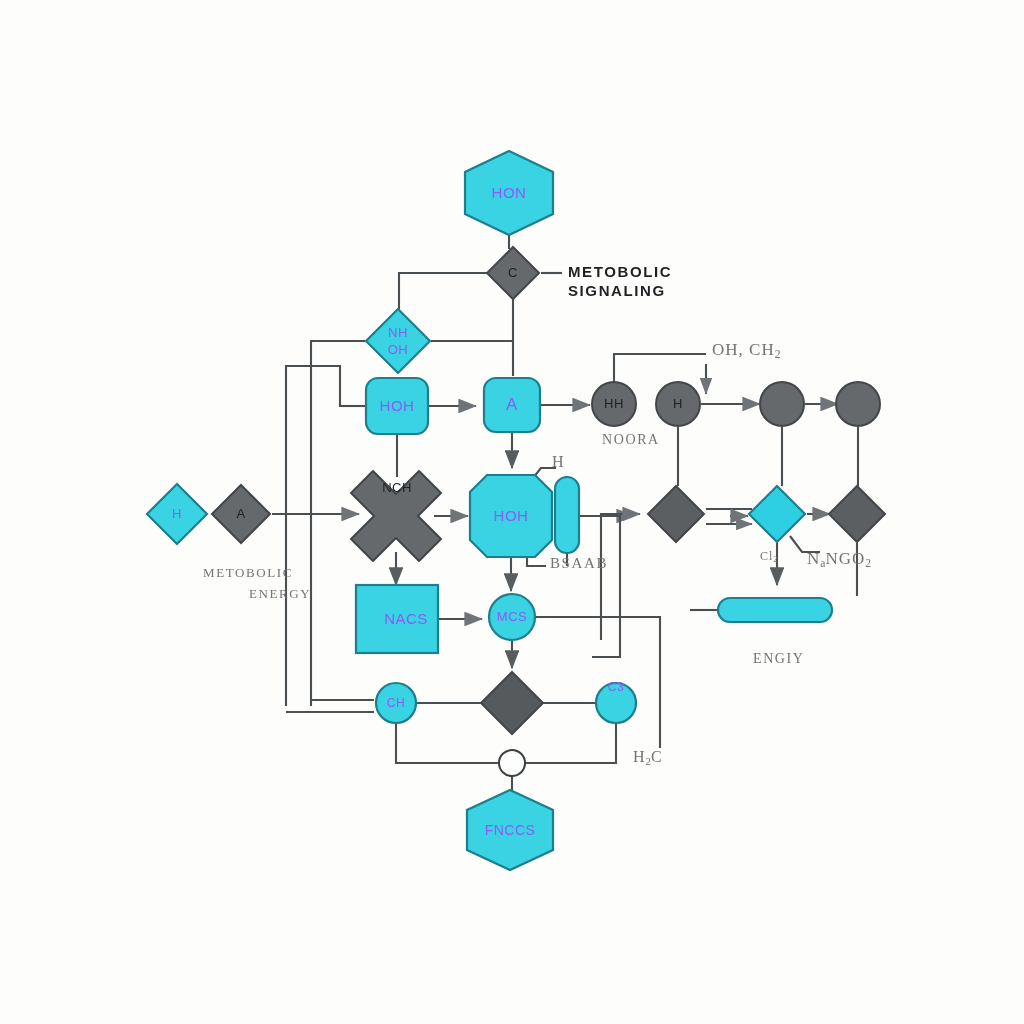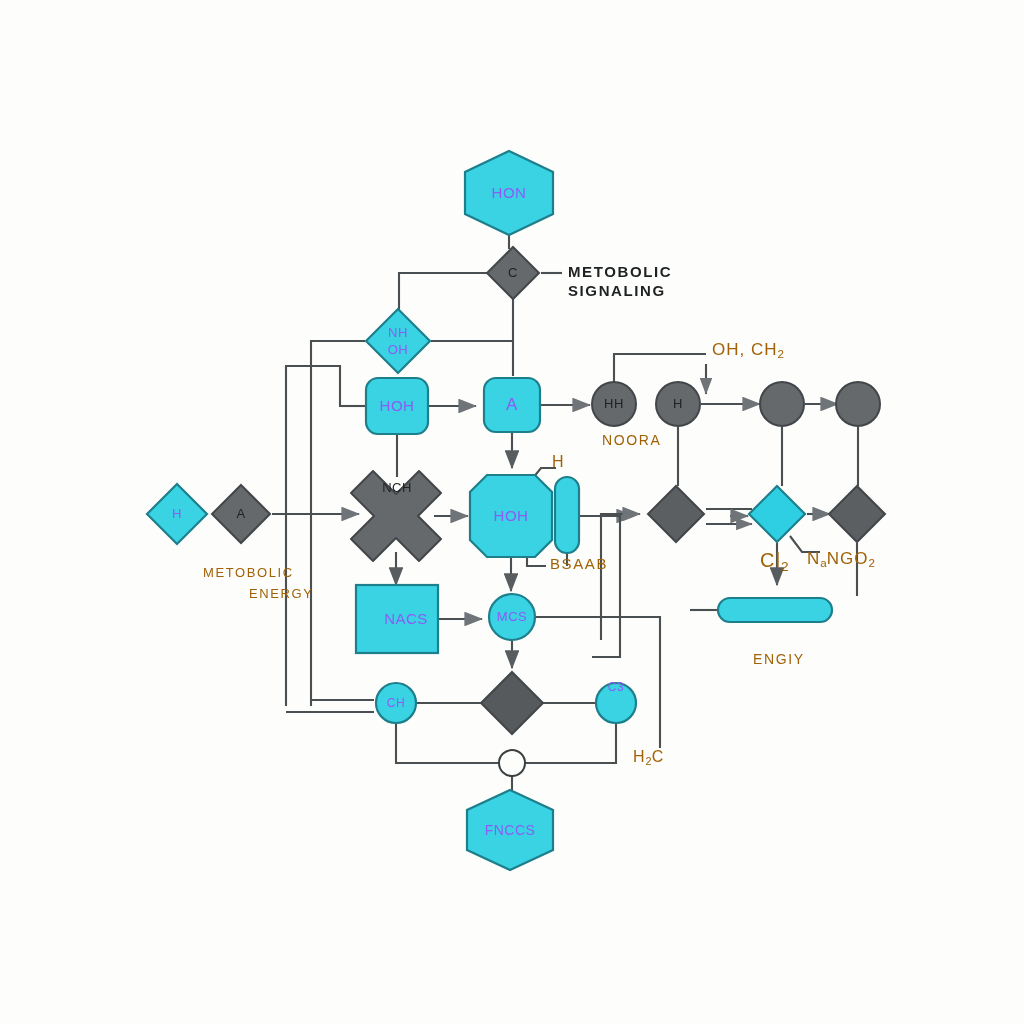--- a/index.html
+++ b/index.html
@@ -32,22 +32,22 @@
     font-family: "Liberation Sans", sans-serif;
     letter-spacing: 0.5px;
     pointer-events: none;
     white-space: nowrap;
   }
   .node-label.on-gray {
     color: #1e2224;
   }
   .ext-label {
     position: absolute;
-    color: #a16207;
-    font-family: Liberation Sans, sans-serif;
+    color: #737373;
+    font-family: Liberation Serif, serif;
     letter-spacing: 1px;
     white-space: nowrap;
   }
   .ext-label.caps {
     letter-spacing: 1.6px;
   }
   .ext-label sub {
     font-size: 0.68em;
     vertical-align: -0.28em;
     letter-spacing: 0;
@@ -262,21 +262,21 @@
 
   <div class="ext-label" style="left:712px; top:340px; font-size:17px;">OH, CH<sub>2</sub></div>
 
   <div class="ext-label" style="left:552px; top:453px; font-size:16px;">H</div>
 
   <div class="ext-label caps" style="left:550px; top:555px; font-size:15px;">BSAAB</div>
 
   <div class="ext-label caps" style="left:203px; top:565px; font-size:13px;">METOBOLIC</div>
   <div class="ext-label caps" style="left:249px; top:586px; font-size:13px;">ENERGY</div>
 
-  <div class="ext-label" style="left:760px; top:549px; font-size:20px;">Cl<sub>2</sub></div>
+  <div class="ext-label" style="left:760px; top:549px; font-size:12px;">Cl<sub>2</sub></div>
 
   <div class="ext-label" style="left:807px; top:549px; font-size:17px;">N<sub>a</sub>NGO<sub>2</sub></div>
 
   <div class="ext-label caps" style="left:753px; top:635px; font-size:14px;margin-top:16px;">ENGIY</div>
 
   <div class="ext-label" style="left:633px; top:748px; font-size:16px;">H<sub>2</sub>C</div>
 
 </div>
 
 </body></html>

